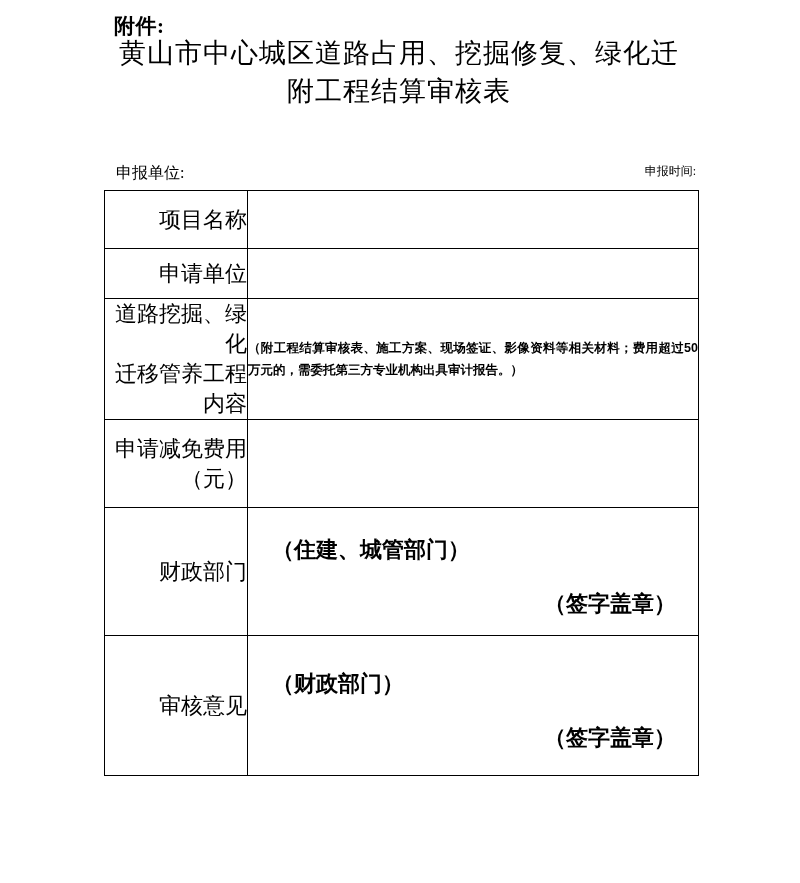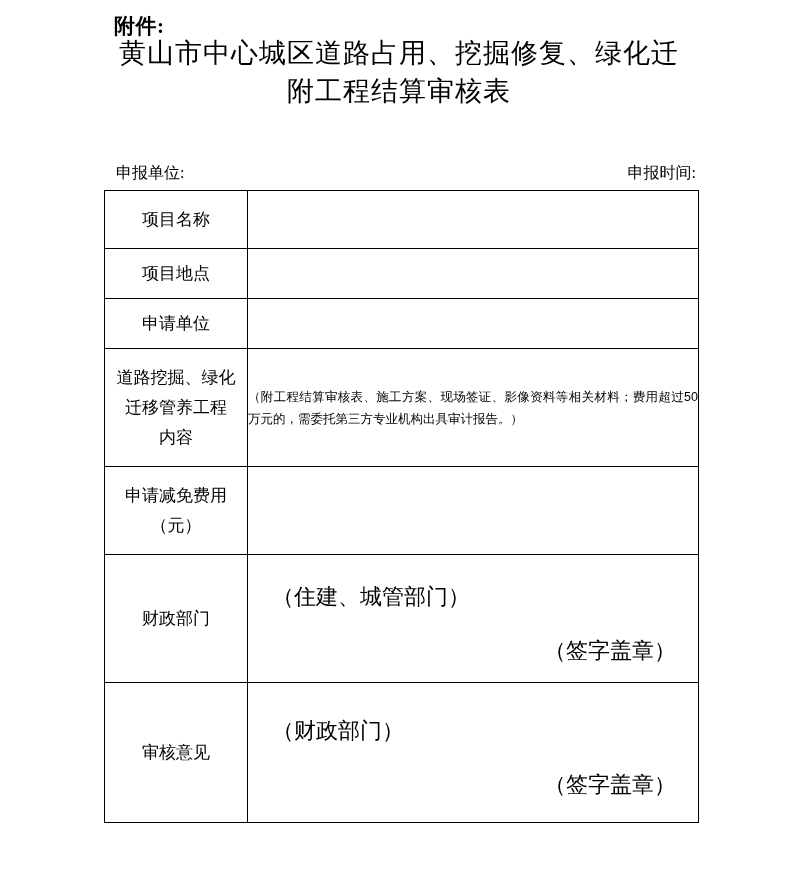--- a/index.html
+++ b/index.html
@@ -51,47 +51,48 @@
   .meta-left {
     position: absolute;
     left: 8px;
     top: 0;
     font-size: 16px;
   }
   .meta-right {
     position: absolute;
     right: 0px;
     top: 0;
-    font-size: 16px;
+    font-size: 12px;
   }
   table.form {
     position: absolute;
     left: 104px;
     top: 190px;
     width: 592px;
     border-collapse: collapse;
     table-layout: fixed;
   }
   table.form td {
     border: 1px solid #000000;
     vertical-align: middle;
     padding: 0;
   }
   td.label-cell {
     width: 142px;
-    text-align: center;
-    font-size: 17px;
+    text-align: right;
+    font-size: 22px;
     line-height: 30px;
     padding: 6px 10px;
   }
   td.value-cell {
     width: 450px;
     padding: 8px 10px;
     font-size: 17px;
     vertical-align: top;
+    font-weight: bold;
   }
   .label-multiline {
     display: block;
   }
   .note-text {
     font-size: 12.5px;
     line-height: 22px;
     text-align: justify;
     font-family: "Liberation Sans", "DejaVu Sans", sans-serif;
   }
@@ -134,24 +135,20 @@
     <span class="meta-left">申报单位:</span>
     <span class="meta-right">申报时间:</span>
   </div>
 
   <table class="form">
     <tbody>
       <tr class="r1">
         <td class="label-cell">项目名称</td>
         <td class="value-cell"></td>
       </tr>
-      <tr class="r2">
-        <td class="label-cell">项目地点</td>
-        <td class="value-cell"></td>
-      </tr>
       <tr class="r3">
         <td class="label-cell">申请单位</td>
         <td class="value-cell"></td>
       </tr>
       <tr class="r4">
         <td class="label-cell">
           <span class="label-multiline">道路挖掘、绿化</span>
           <span class="label-multiline">迁移管养工程</span>
           <span class="label-multiline">内容</span>
         </td>

